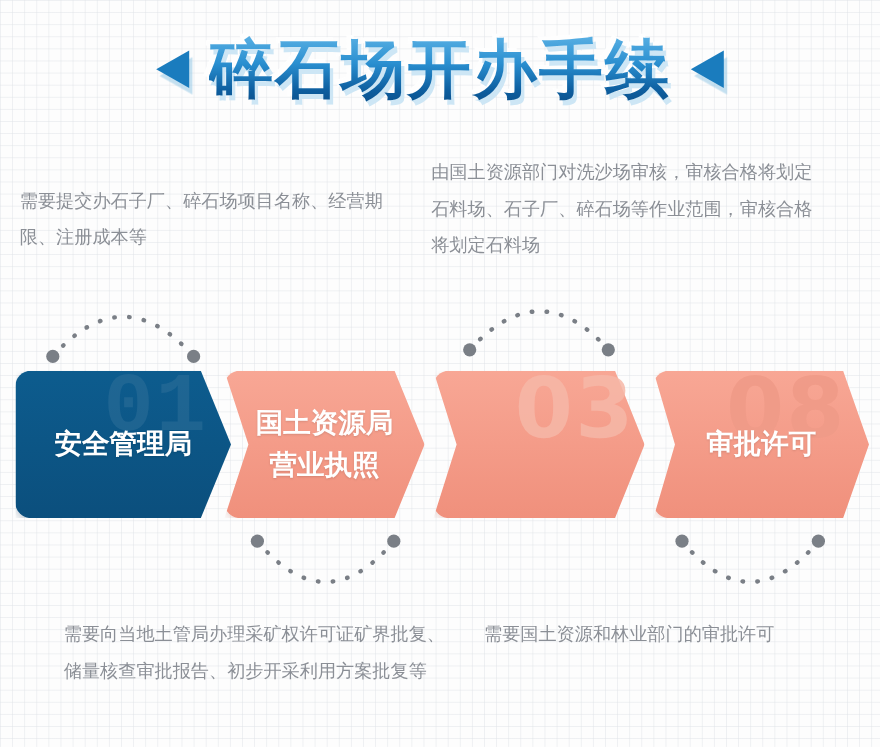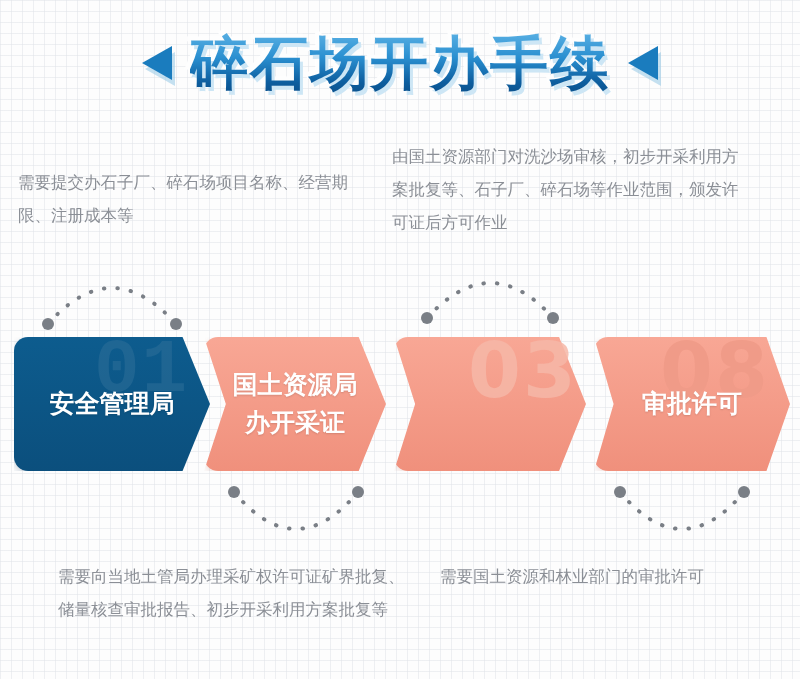--- a/index.html
+++ b/index.html
@@ -199,21 +199,21 @@
     <span class="tri" style="transform: rotate(0deg);"></span>
     <span class="title-wrap">
       <span class="title-ghost">碎石场开办手续</span>
       <span class="title-deep">碎石场开办手续</span>
       <span class="title-text">碎石场开办手续</span>
     </span>
     <span class="tri" style="transform: rotate(0deg);"></span>
   </div>
 
   <div class="desc" id="desc-tl">需要提交办石子厂、碎石场项目名称、经营期限、注册成本等</div>
-  <div class="desc" id="desc-tr">由国土资源部门对洗沙场审核，初步开采利用方案批复等、石子厂、碎石场等作业范围，颁发许可证后方可作业</div>
+  <div class="desc" id="desc-tr">由国土资源部门对洗沙场审核，审核合格将划定石料场、石子厂、碎石场等作业范围，审核合格将划定石料场</div>
   <div class="desc" id="desc-bl">需要向当地土管局办理采矿权许可证矿界批复、储量核查审批报告、初步开采利用方案批复等</div>
   <div class="desc" id="desc-br">需要国土资源和林业部门的审批许可</div>
 
   <svg id="arcs" viewBox="0 0 800 679">
 
     <path class="arc-path" d="M 48,324 Q 112,252 176,324"></path>
     <circle class="arc-dot" cx="48" cy="324" r="6"></circle>
     <circle class="arc-dot" cx="176" cy="324" r="6"></circle>
 
     <path class="arc-path" d="M 427,318 Q 491,248 553,318"></path>
@@ -233,21 +233,21 @@
 
     <div class="step" id="step-1">
       <span class="chip"></span>
       <span class="step-label">安全管理局</span>
     </div>
     <span class="wm" id="wm-1">01</span>
 
     <div class="step" id="step-2">
       <span class="chip"></span>
       <span class="step-label">国土资源局
-办开采证</span>
+营业执照</span>
     </div>
 
     <div class="step" id="step-3">
       <span class="chip"></span>
     </div>
     <span class="wm" id="wm-3">03</span>
 
     <div class="step" id="step-4">
       <span class="chip"></span>
       <span class="step-label">审批许可</span>

